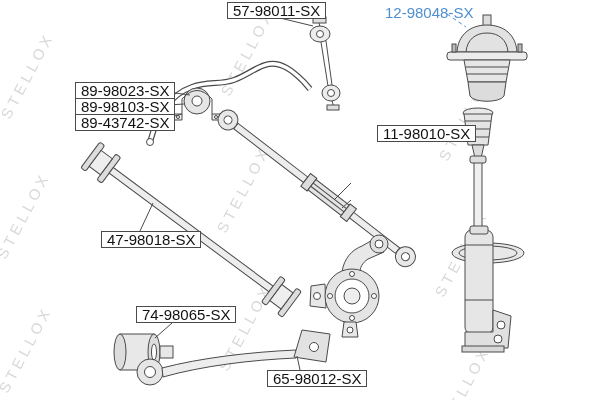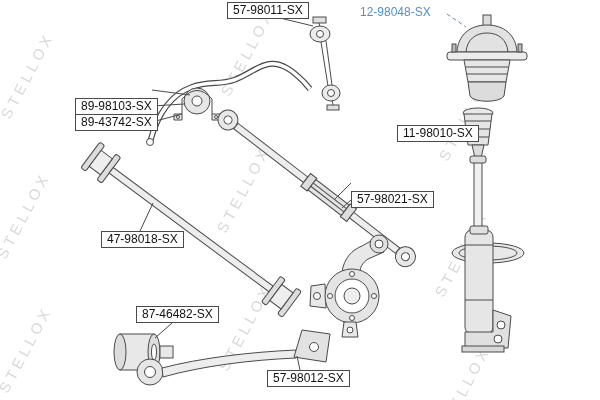--- a/index.html
+++ b/index.html
@@ -1,19 +1,19 @@
 <!DOCTYPE html>
 <html><head>
 <meta charset="utf-8">
 <style>
   html,body{margin:0;padding:0;background:#fff;}
   .screen{position:relative;width:600px;height:400px;background:#ffffff;overflow:hidden;
           font-family:"Liberation Sans",sans-serif;}
   .screen svg{position:absolute;left:0;top:0;}
-  .lbl{position:absolute;box-sizing:border-box;font-size:12px;line-height:13px;color:#111;
+  .lbl{position:absolute;box-sizing:border-box;font-size:15px;line-height:13px;color:#111;
        background:#fff;border:1px solid #4a4a4a;padding:1px 5px;white-space:nowrap;z-index:3;}
   .lbl.hl{border:none;background:transparent;color:#4f8fd0;}
   .wm{font-family:"Liberation Sans",sans-serif;font-size:15px;letter-spacing:4px;
       fill:#cfcfcf;opacity:.8;}
   .tube-outer{fill:none;stroke:#4a4a4a;stroke-width:6;}
   .tube-inner{fill:none;stroke:#ffffff;stroke-width:3.5;}
 </style>
 </head>
 <body>
 
@@ -164,22 +164,22 @@
       <line x1="351" y1="183" x2="334" y2="200"></line>
       <line x1="351" y1="200" x2="342" y2="208"></line>
       <line x1="140" y1="231" x2="153" y2="203"></line>
       <line x1="172" y1="323" x2="155" y2="338"></line>
       <line x1="300" y1="370" x2="297" y2="356"></line>
       <line x1="447" y1="14" x2="466" y2="27" stroke="#4f8fd0" stroke-dasharray="4 3"></line>
     </g>
   </svg>
 
   <div class="lbl" style="left:227px;top:2px">57-98011-SX</div>
-  <div class="lbl hl" style="left:355px;top:5px">12-98048-SX</div>
+  <div class="lbl hl" style="left:380px;top:5px">12-98048-SX</div>
+  <div class="lbl" style="left:75px;top:82px">89-98023-SX</div>
   <div class="lbl" style="left:75px;top:98px">89-98103-SX</div>
   <div class="lbl" style="left:75px;top:114px">89-43742-SX</div>
-  <div class="lbl" style="left:397px;top:125px">11-98010-SX</div>
-  <div class="lbl" style="left:351px;top:191px">57-98021-SX</div>
+  <div class="lbl" style="left:377px;top:125px">11-98010-SX</div>
   <div class="lbl" style="left:101px;top:231px">47-98018-SX</div>
-  <div class="lbl" style="left:136px;top:306px">87-46482-SX</div>
-  <div class="lbl" style="left:267px;top:370px">57-98012-SX</div>
+  <div class="lbl" style="left:136px;top:306px">74-98065-SX</div>
+  <div class="lbl" style="left:267px;top:370px">65-98012-SX</div>
 
 </div>
 
 </body></html>

